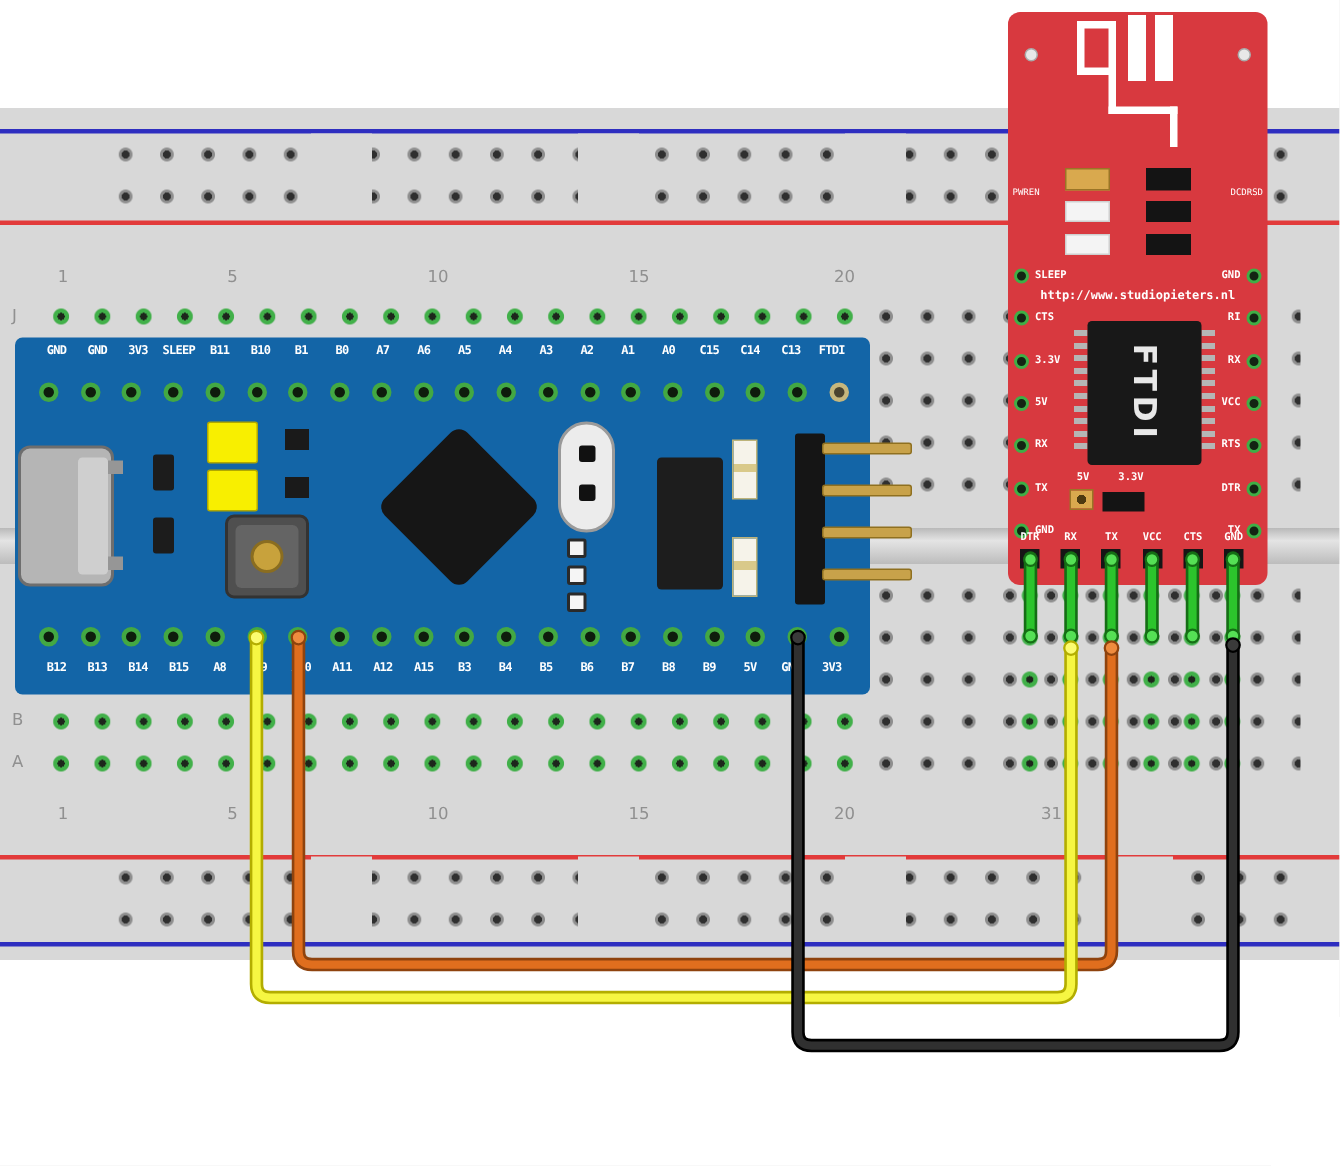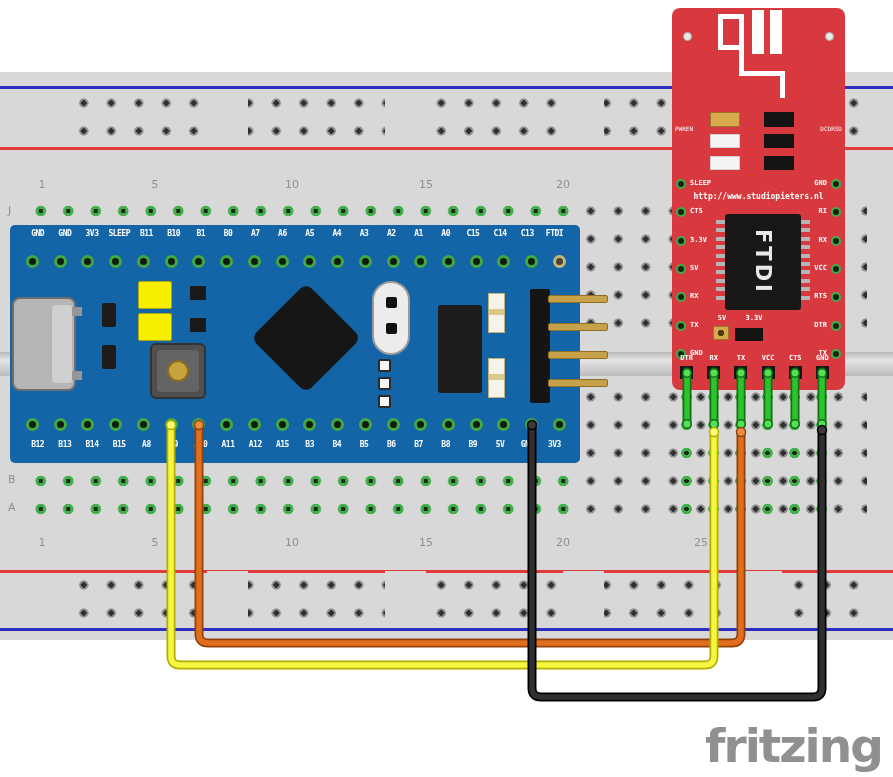--- a/index.html
+++ b/index.html
@@ -93,21 +93,21 @@
     <span class="colnum" style="left:42px;top:106px">1</span>
     <span class="colnum" style="left:155px;top:106px">5</span>
     <span class="colnum" style="left:292px;top:106px">10</span>
     <span class="colnum" style="left:426px;top:106px">15</span>
     <span class="colnum" style="left:563px;top:106px">20</span>
     <span class="colnum" style="left:42px;top:464px">1</span>
     <span class="colnum" style="left:155px;top:464px">5</span>
     <span class="colnum" style="left:292px;top:464px">10</span>
     <span class="colnum" style="left:426px;top:464px">15</span>
     <span class="colnum" style="left:563px;top:464px">20</span>
-    <span class="colnum" style="left:701px;top:464px">25</span>
+    <span class="colnum" style="left:701px;top:464px">31</span>
 
     <span class="rowletter" style="left:8px;top:132px">J</span>
     <span class="rowletter" style="left:8px;top:401px">B</span>
     <span class="rowletter" style="left:8px;top:429px">A</span>
   </div>
 
   <div id="bluepill" class="abs">
 
     <div class="bp-lblrow" style="top:4px">
       <span>GND</span>
@@ -387,14 +387,13 @@
     </g>
 
     <g>
       <path d="M532,425 V688 Q532,697 541,697 H813 Q822,697 822,688 V430" fill="none" stroke="#000000" stroke-width="9" stroke-linecap="round"></path>
       <path d="M532,425 V688 Q532,697 541,697 H813 Q822,697 822,688 V430" fill="none" stroke="#303030" stroke-width="5.5" stroke-linecap="round"></path>
       <circle cx="532" cy="425" r="4.5" fill="#3a3a3a" stroke="#000" stroke-width="1.5"></circle>
       <circle cx="822" cy="430" r="4.5" fill="#3a3a3a" stroke="#000" stroke-width="1.5"></circle>
     </g>
   </svg>
 
-  <div id="logo" class="abs">fritzing</div>
 </div>
 
 </body></html>

